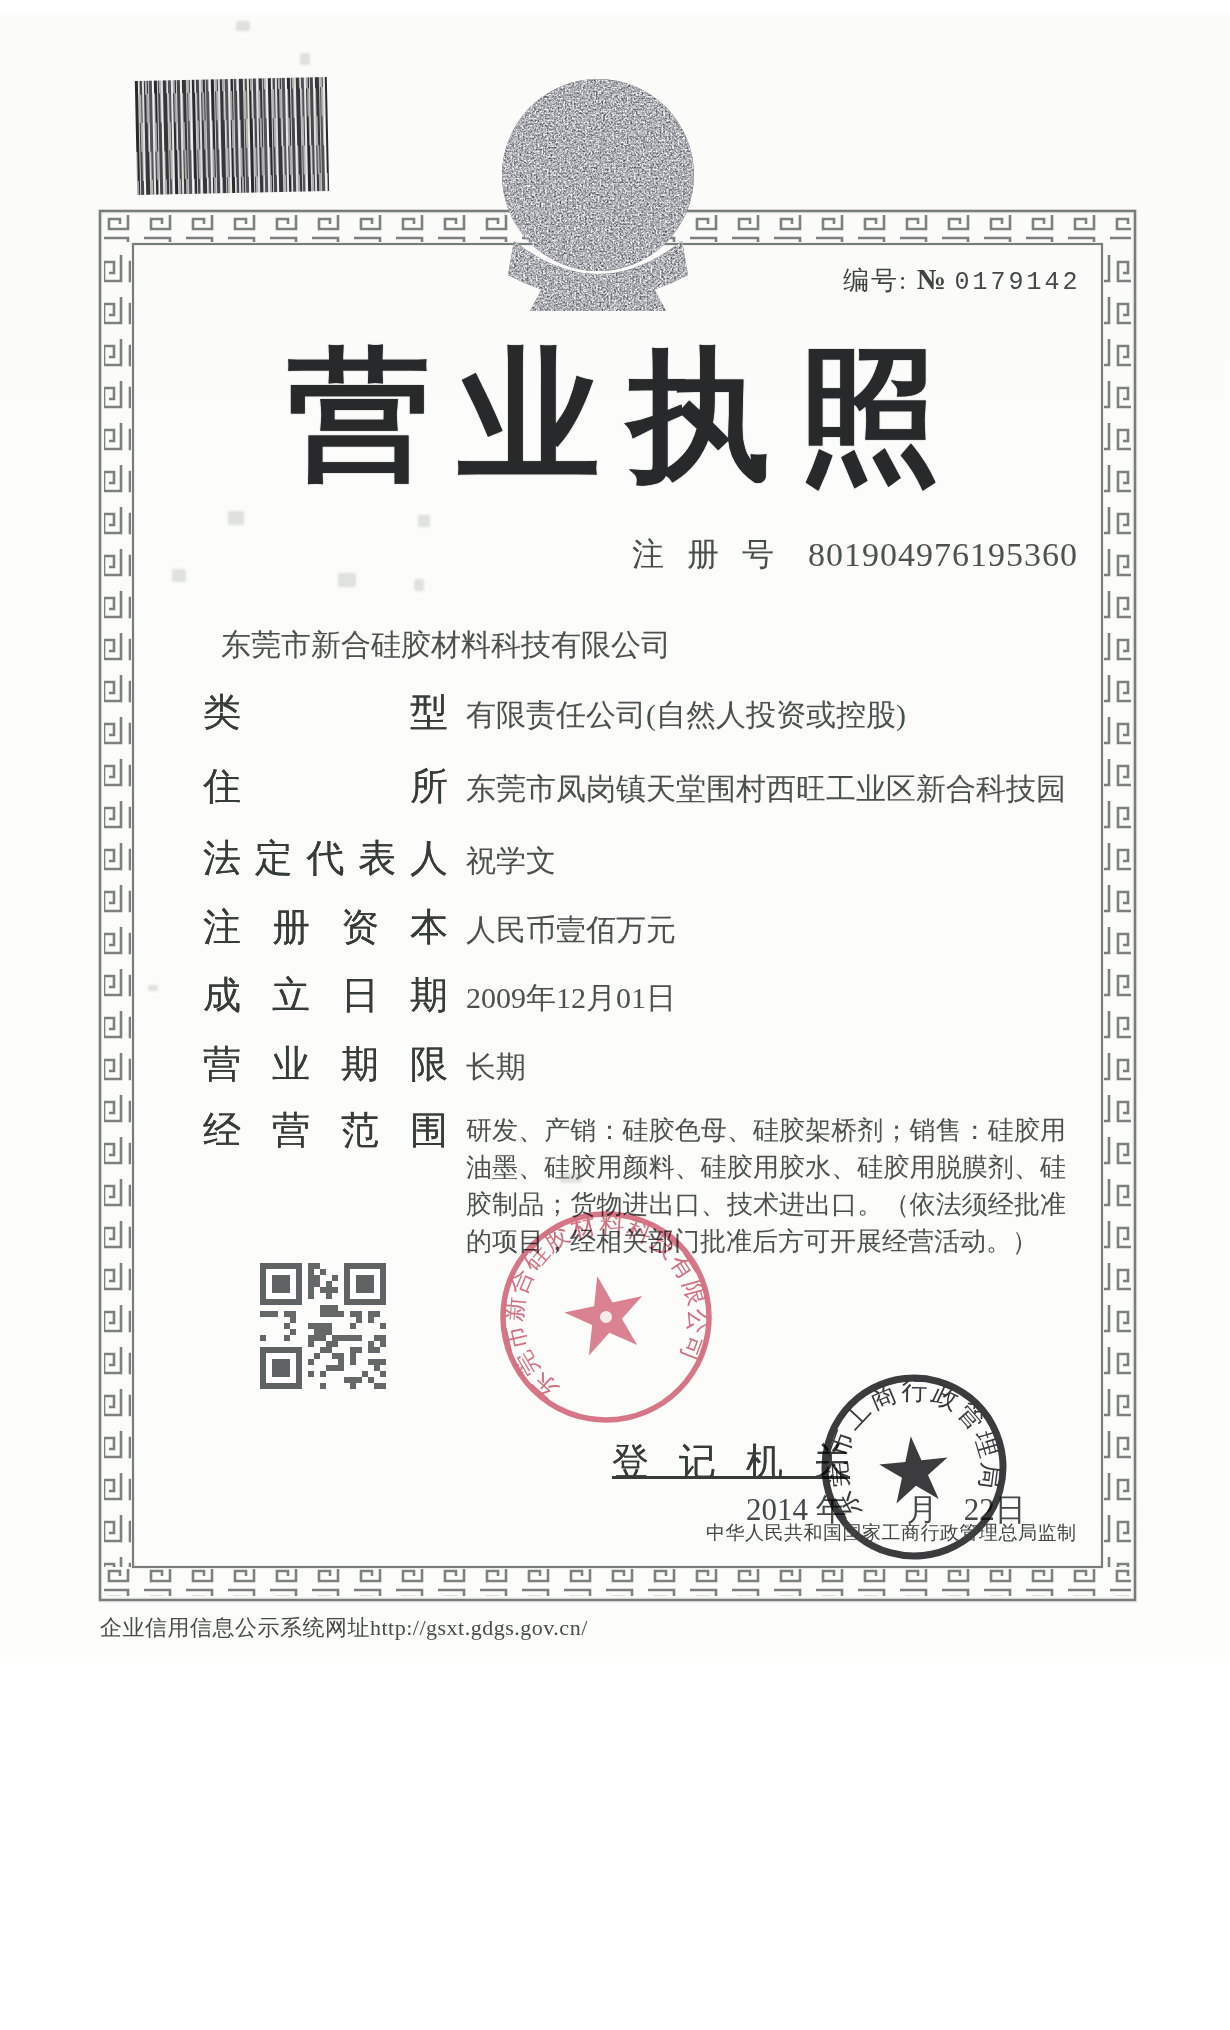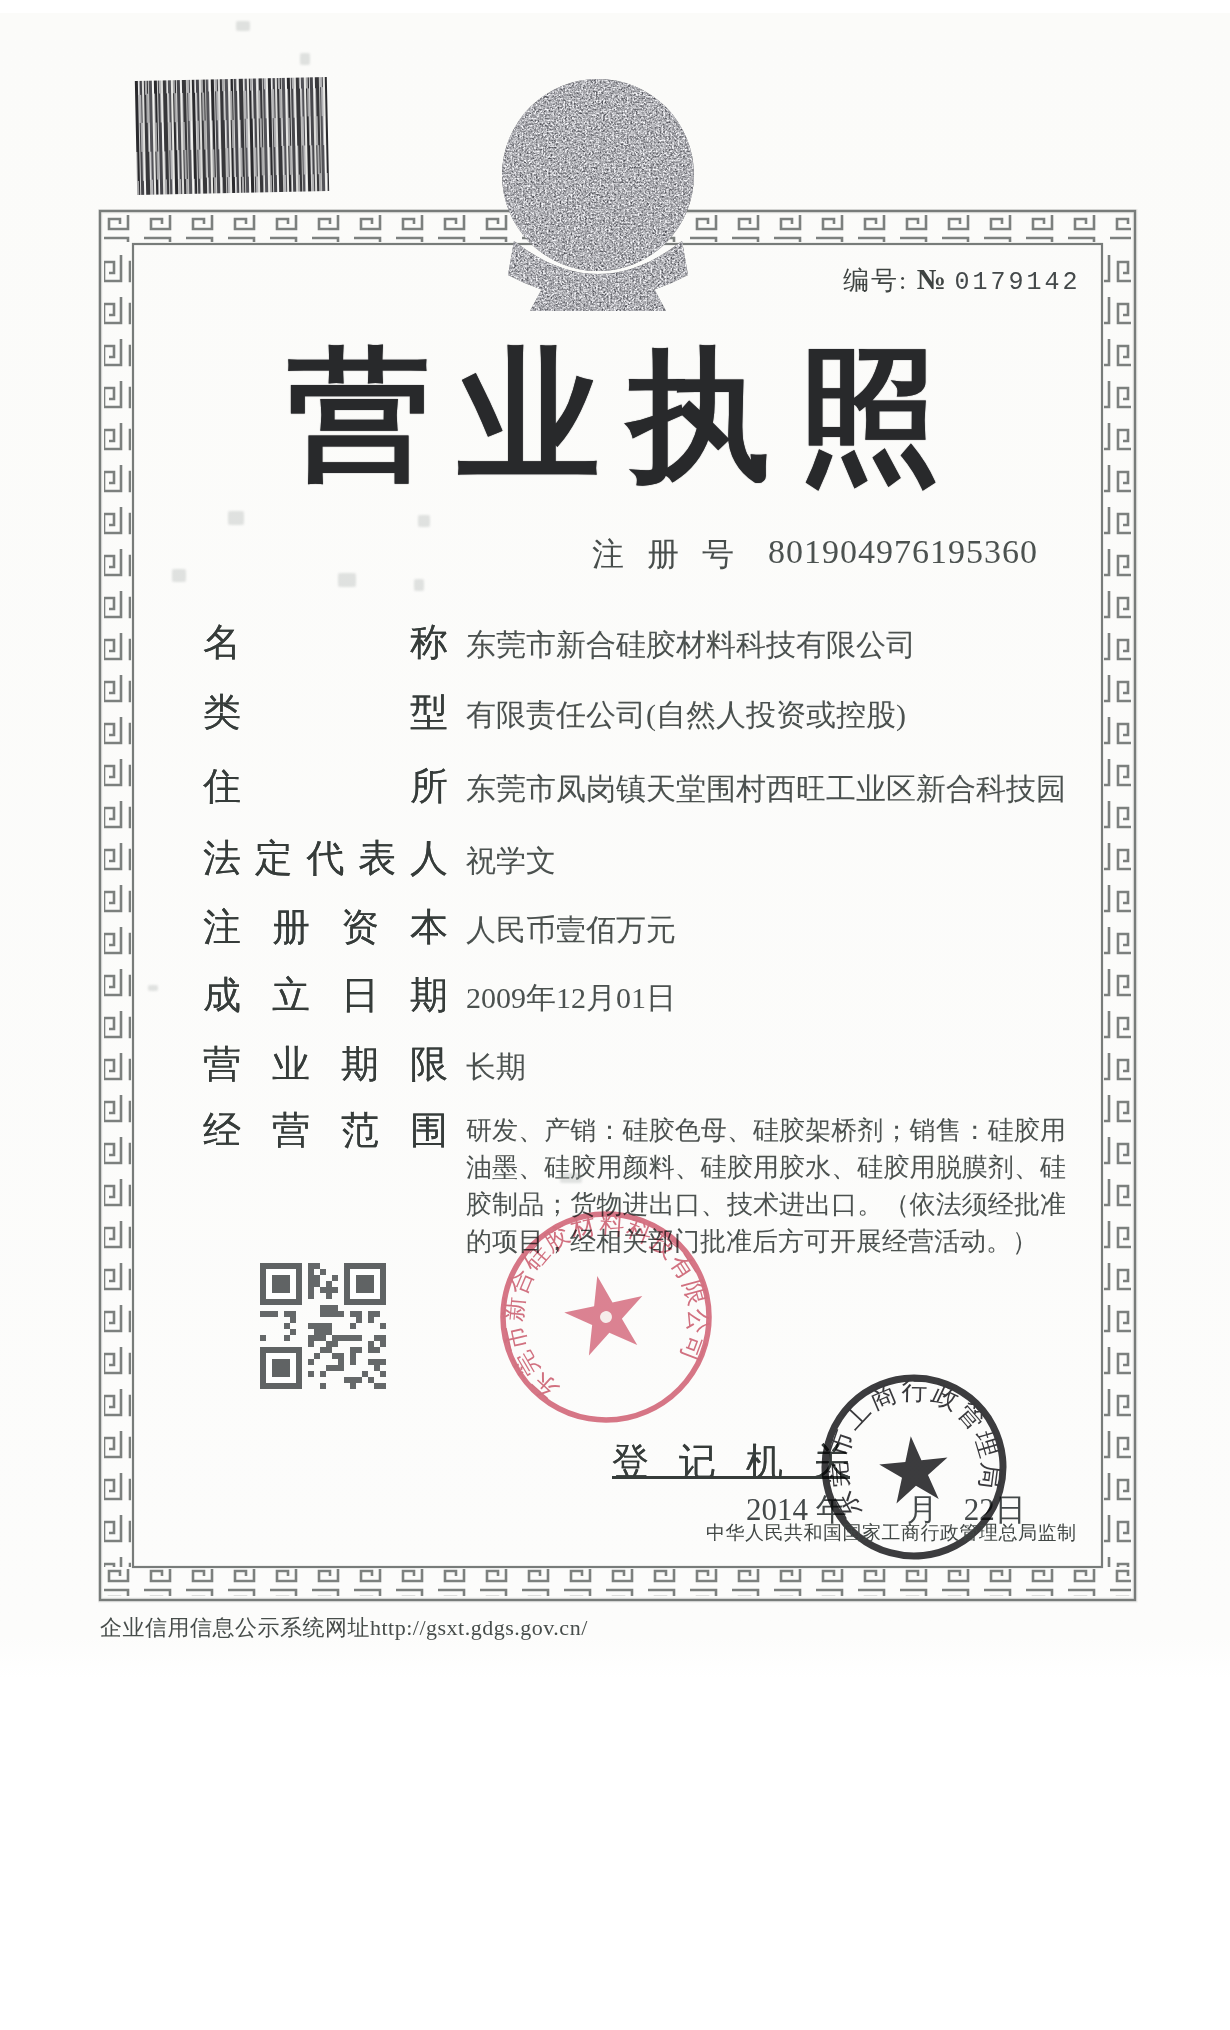--- a/index.html
+++ b/index.html
@@ -31,21 +31,21 @@
   #serial .num{font-family:"Liberation Mono","DejaVu Sans Mono",monospace;font-size:25px;letter-spacing:3px;color:#44494a;}
   
   #title{
     left:288px;top:318px;width:652px;height:170px;
     font-size:142px;font-weight:bold;color:#2c2d2f;
     text-align:justify;text-align-last:justify;line-height:170px;
     text-shadow:0 0 1px #3a3a3c;
     filter:contrast(1.05);
   }
   
-  #regno{left:592px;top:520px;display:flex;align-items:flex-start;white-space:nowrap;}
+  #regno{left:632px;top:520px;display:flex;align-items:center;white-space:nowrap;}
   #regno .lbl{width:142px;font-size:32px;color:#484e4c;text-align:justify;text-align-last:justify;}
   #regno .val{margin-left:34px;font-size:34px;color:#4c5250;letter-spacing:1px;}
   
   .row{left:203px;width:870px;display:flex;align-items:flex-start;}
   .row .lbl{
     flex:0 0 245px;font-size:38px;color:#363c3a;
     text-align:justify;text-align-last:justify;line-height:1.15;
     text-shadow:0 0 .5px #4a504e;
   }
   .row .val{margin-left:18px;font-size:30px;color:#4b514f;padding-top:6px;line-height:1.2;}
@@ -118,21 +118,20 @@
   </div>
 
   <div class="abs" id="title">营业执照</div>
 
   <div class="abs" id="regno">
     <span class="lbl">注册号</span>
     <span class="val">801904976195360</span>
   </div>
 
   <div class="abs row" style="top:608px">
-    <span class="lbl">名称</span>
     <span class="val">东莞市新合硅胶材料科技有限公司</span>
   </div>
   <div class="abs row" style="top:678px">
     <span class="lbl">类型</span>
     <span class="val">有限责任公司(自然人投资或控股)</span>
   </div>
   <div class="abs row" style="top:824px">
     <span class="lbl">法定代表人</span>
     <span class="val">祝学文</span>
   </div>

